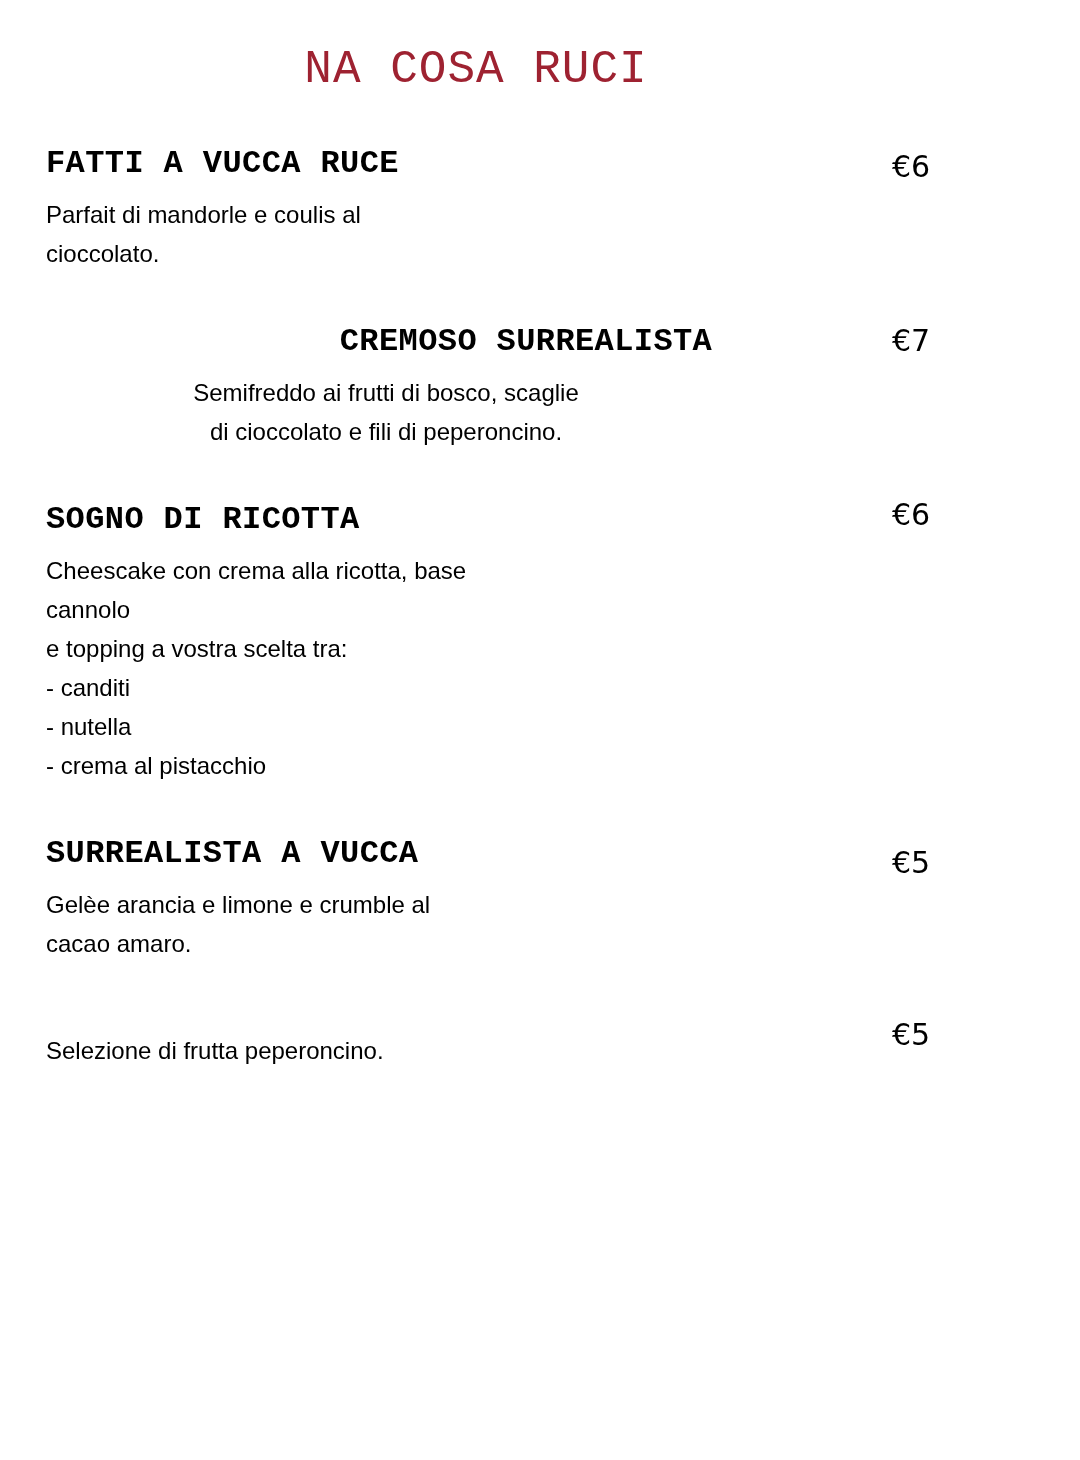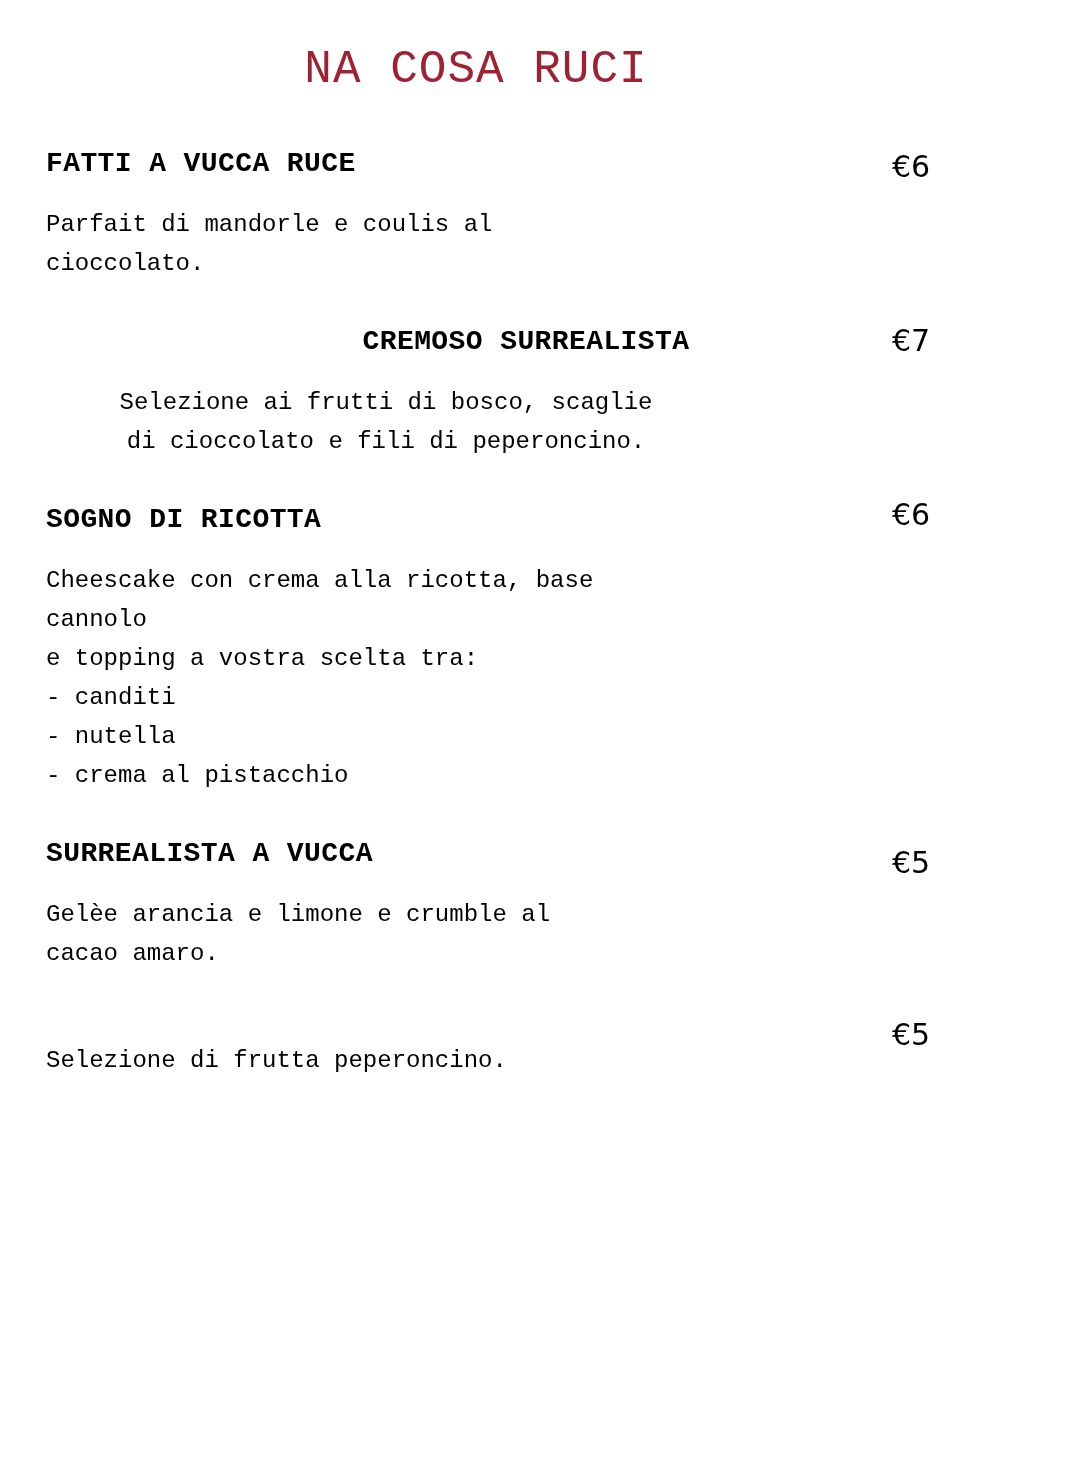--- a/index.html
+++ b/index.html
@@ -29,30 +29,30 @@
       letter-spacing: 1px;
     }
     .menu-item {
       position: absolute;
       left: 46px;
       width: 960px;
     }
     .item-name {
       font-family: "Liberation Mono", monospace;
       font-weight: bold;
-      font-size: 28px;
+      font-size: 32px;
       line-height: 32px;
       margin: 0;
       letter-spacing: 0.4px;
     }
     .item-desc {
-      font-family: Liberation Mono, monospace;
+      font-family: Liberation Sans, sans-serif;
       font-size: 24px;
       line-height: 39px;
-      margin-top: 25px;
+      margin-top: 15px;
       white-space: pre-line;
       width: 680px;
     }
     .item-price {
       position: absolute;
       left: 846px;
       top: 2px;
       font-family: "DejaVu Sans", sans-serif;
       font-size: 30px;
       line-height: 34px;
@@ -65,21 +65,21 @@
 
 <div class="menu-item" style="top:148px;">
   <h2 class="item-name">FATTI A VUCCA RUCE</h2>
   <div class="item-desc">Parfait di mandorle e coulis al
 cioccolato.</div>
   <div class="item-price" style="top:2px;">€6</div>
 </div>
 
 <div class="menu-item" style="top:326px;text-align:center;">
   <h2 class="item-name">CREMOSO SURREALISTA</h2>
-  <div class="item-desc">Selezione ai frutti di bosco, scaglie
+  <div class="item-desc">Semifreddo ai frutti di bosco, scaglie
 di cioccolato e fili di peperoncino.</div>
   <div class="item-price" style="top:-2px;">€7</div>
 </div>
 
 <div class="menu-item" style="top:504px;">
   <h2 class="item-name">SOGNO DI RICOTTA</h2>
   <div class="item-desc">Cheescake con crema alla ricotta, base
 cannolo
 e topping a vostra scelta tra:
 - canditi

